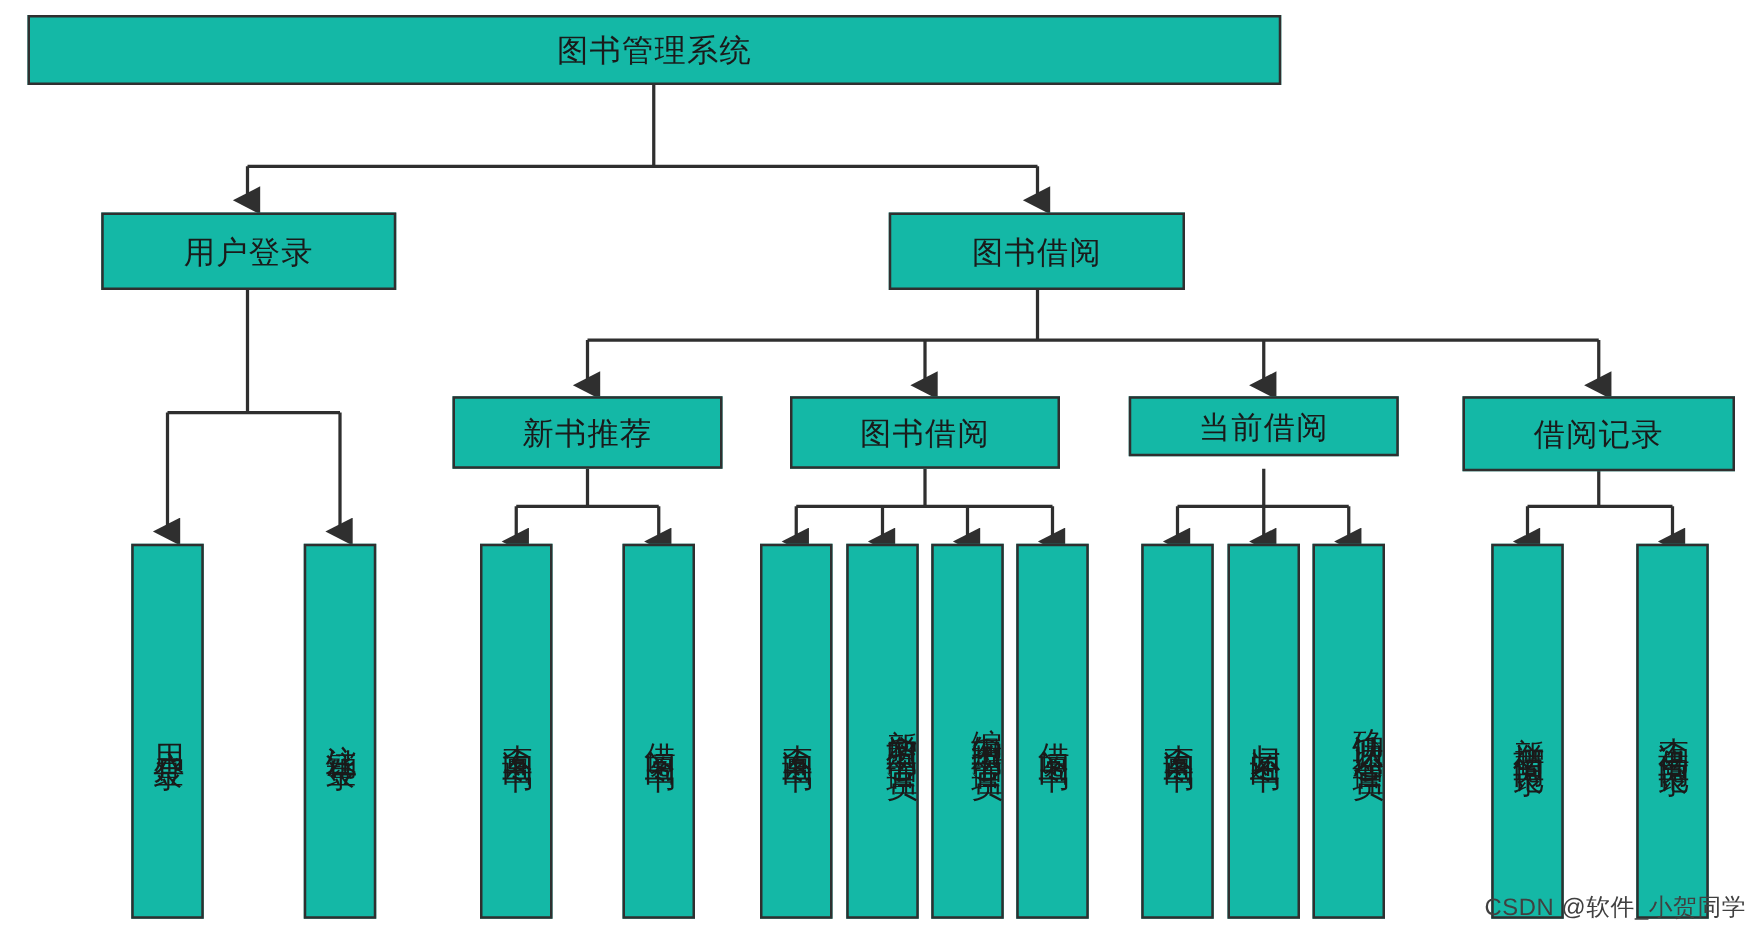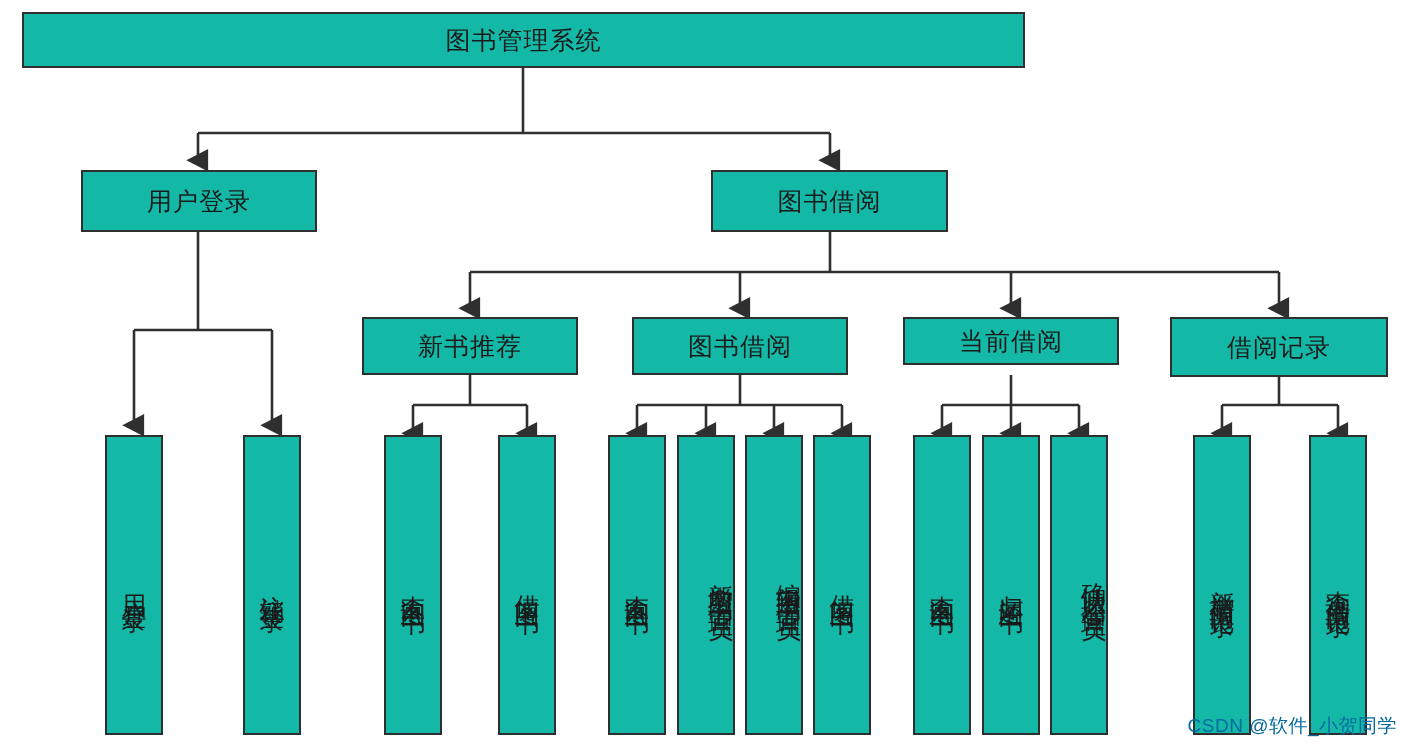--- a/index.html
+++ b/index.html
@@ -47,21 +47,21 @@
     justify-content: center;
   }
   .node.v.centered {
     align-items: center;
   }
   .watermark {
     position: absolute;
     right: 8px;
     bottom: 8px;
     font-size: 19px;
-    color: #0369a1;
+    color: #404040;
     white-space: nowrap;
     letter-spacing: 0.5px;
   }
 </style>
 </head>
 <body>
 
 <div id="stage">
 
   <svg class="wires" viewBox="0 0 1405 747" xmlns="http://www.w3.org/2000/svg">

